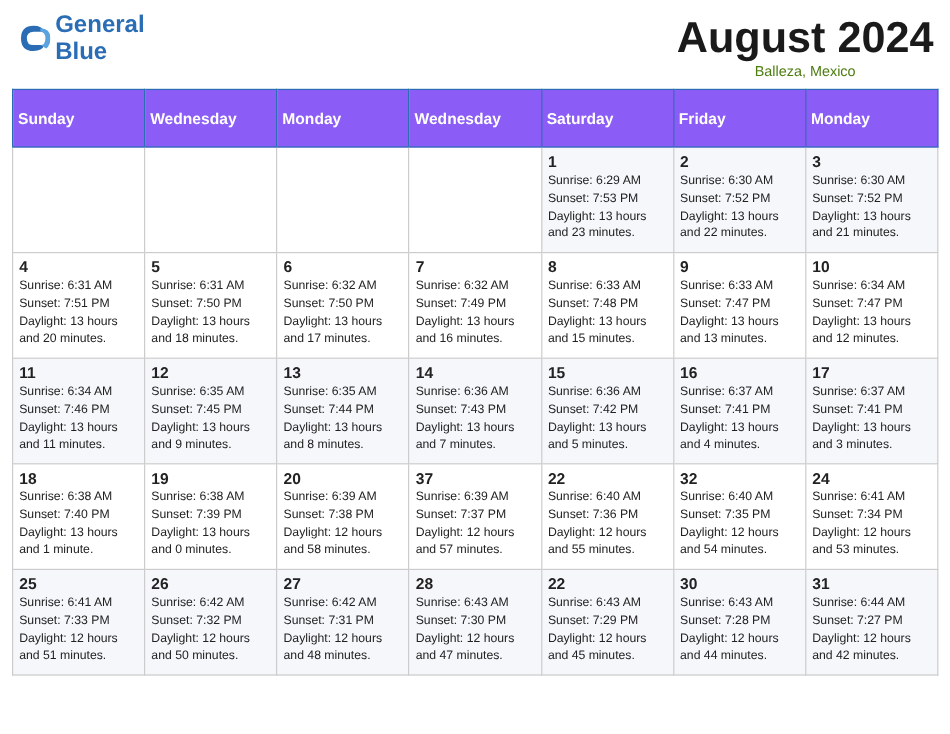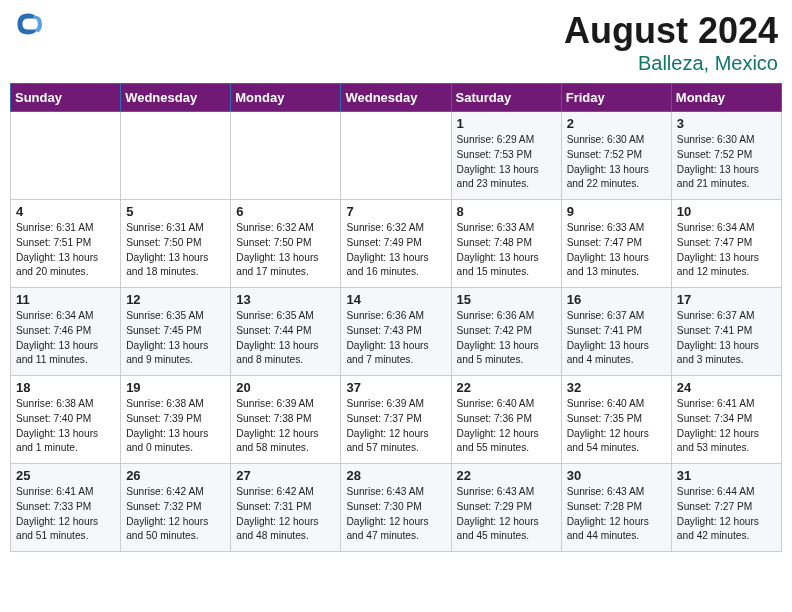--- a/index.html
+++ b/index.html
@@ -20,41 +20,41 @@
     .logo {
       display: flex;
       align-items: center;
     }
     .logo-icon {
       width: 28px;
       height: 28px;
       margin-right: 4px;
     }
     .title-block {
-      text-align: right;
+      text-align: center;
     }
     .month-year {
       font-size: 36px;
       font-weight: bold;
       color: #1a1a1a;
     }
     .location {
-      font-size: 20px;
-      color: #0f766e;
+      font-size: 12px;
+      color: #4d7c0f;
     }
     table {
       width: 100%;
       border-collapse: collapse;
       table-layout: fixed;
     }
     thead tr th {
-      background: #701a75;
+      background: #8b5cf6;
       color: #fff;
       font-size: 13px;
-      padding: 6px 4px;
+      padding: 16px 4px;
       text-align: left;
       border: 1px solid #2a6db5;
     }
     tbody tr td {
       border: 1px solid #ccc;
       vertical-align: top;
       padding: 4px 5px;
       font-size: 10.5px;
       color: #222;
       height: 88px;
@@ -78,20 +78,26 @@
   </style>
 </head>
 <body>
 
 <div class="header">
   <div class="logo">
     <svg class="logo-icon" viewBox="0 0 40 40" xmlns="http://www.w3.org/2000/svg">
       <path d="M5 20 Q5 5 20 5 Q30 5 33 12 L20 12 Q12 12 12 20 Q12 28 20 28 L33 28 Q30 35 20 35 Q5 35 5 20Z" fill="#2a6db5"></path>
       <path d="M28 8 Q40 8 40 20 Q40 28 35 32 L28 28 Q34 28 34 20 Q34 12 28 12Z" fill="#5ba3e0"></path>
     </svg>
+    <div>
+      <div style="font-size:20px;font-weight:bold;color:#1a1a1a;line-height:1.1;">
+        <span style="color:#2a6db5;">General</span>
+      </div>
+      <div style="font-size:20px;font-weight:bold;color:#2a6db5;line-height:1.1;">Blue</div>
+    </div>
   </div>
   <div class="title-block">
     <div class="month-year">August 2024</div>
     <div class="location">Balleza, Mexico</div>
   </div>
 </div>
 
 <table>
   <thead>
     <tr>

